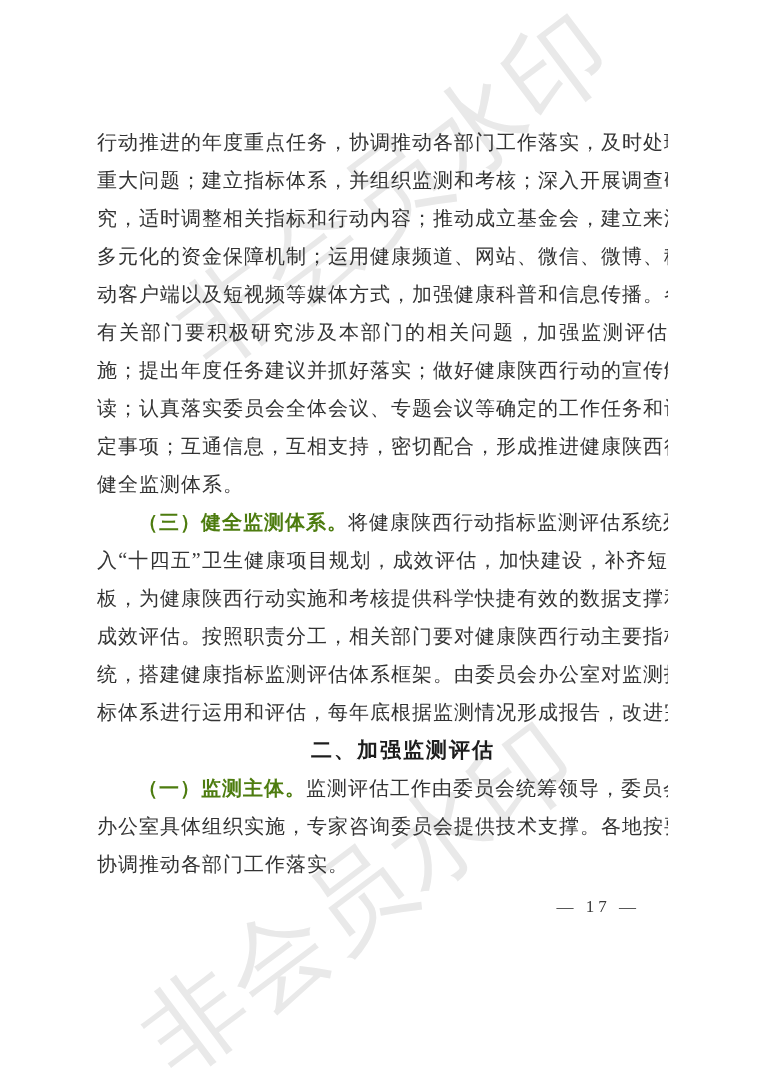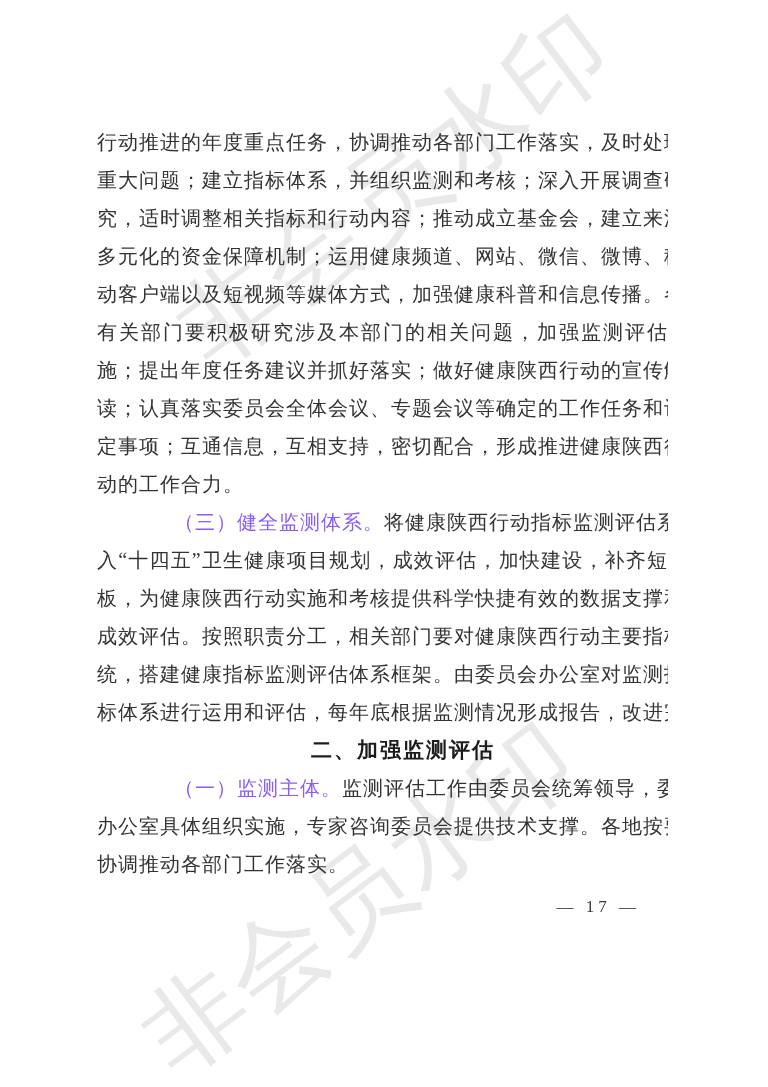--- a/index.html
+++ b/index.html
@@ -47,23 +47,22 @@
     overflow: hidden;
   }
   .line.para-end {
     text-align-last: left;
   }
   .line.indent {
     padding-left: 41px;
     width: 530px;
   }
   .lead-bold {
-    font-weight: normal;
-    color: #8b5cf6;
-    margin-left: 36px;
+    font-weight: bold;
+    color: #4d7c0f;
   }
   .heading {
     height: 38px;
     line-height: 38px;
     padding-left: 41px;
     font-family: "Liberation Sans", sans-serif;
     font-weight: bold;
     font-size: 21px;
     letter-spacing: 2px;
     color: #1c1c1c;
@@ -93,21 +92,21 @@
 
     <div class="line">行动推进的年度重点任务，协调推动各部门工作落实，及时处理</div>
     <div class="line">重大问题；建立指标体系，并组织监测和考核；深入开展调查研</div>
     <div class="line">究，适时调整相关指标和行动内容；推动成立基金会，建立来源</div>
     <div class="line">多元化的资金保障机制；运用健康频道、网站、微信、微博、移</div>
     <div class="line">动客户端以及短视频等媒体方式，加强健康科普和信息传播。各</div>
     <div class="line">有关部门要积极研究涉及本部门的相关问题，加强监测评估</div>
     <div class="line">施；提出年度任务建议并抓好落实；做好健康陕西行动的宣传解</div>
     <div class="line">读；认真落实委员会全体会议、专题会议等确定的工作任务和议</div>
     <div class="line">定事项；互通信息，互相支持，密切配合，形成推进健康陕西行</div>
-    <div class="line para-end">动的工作合力。</div>
+    <div class="line para-end">健全监测体系。</div>
 
     <div class="line indent">
       <span class="lead-bold">（三）健全监测体系。</span><span>将健康陕西行动指标监测评估系统列</span>
     </div>
     <div class="line">入“十四五”卫生健康项目规划，成效评估，加快建设，补齐短</div>
     <div class="line">板，为健康陕西行动实施和考核提供科学快捷有效的数据支撑和</div>
     <div class="line">成效评估。按照职责分工，相关部门要对健康陕西行动主要指标</div>
     <div class="line">统，搭建健康指标监测评估体系框架。由委员会办公室对监测指</div>
     <div class="line">标体系进行运用和评估，每年底根据监测情况形成报告，改进完</div>
 

